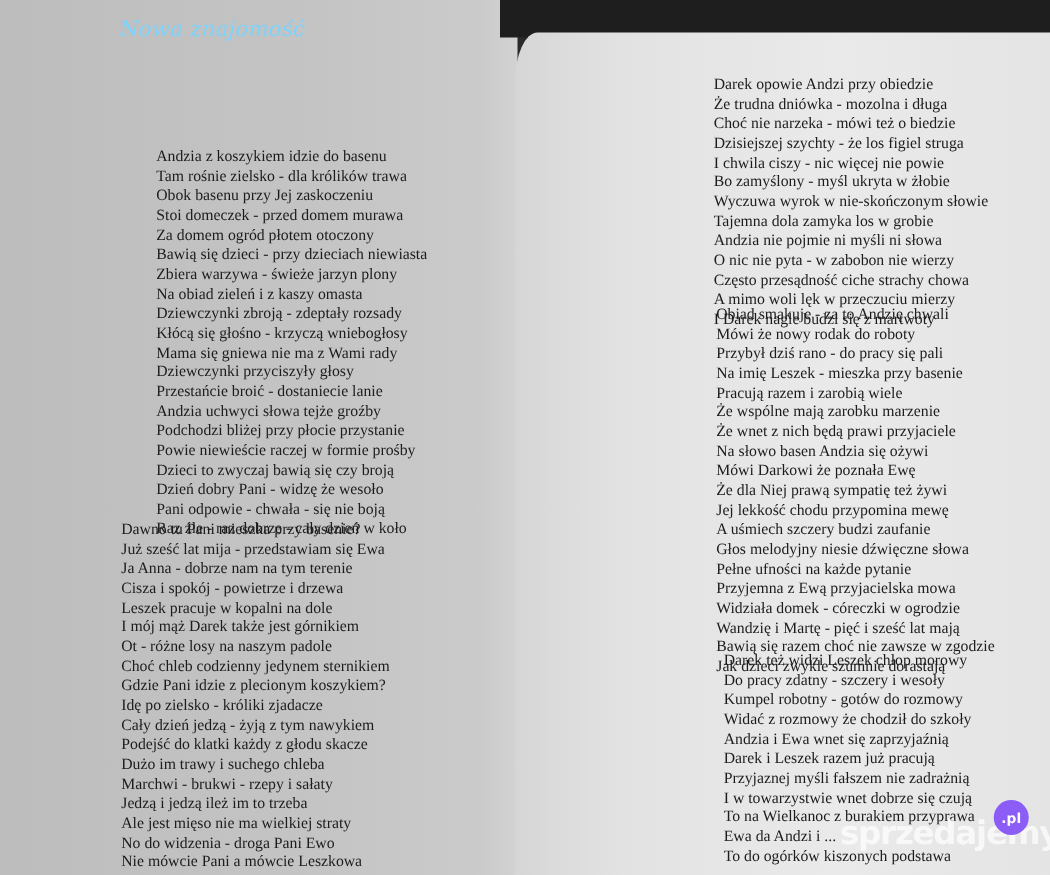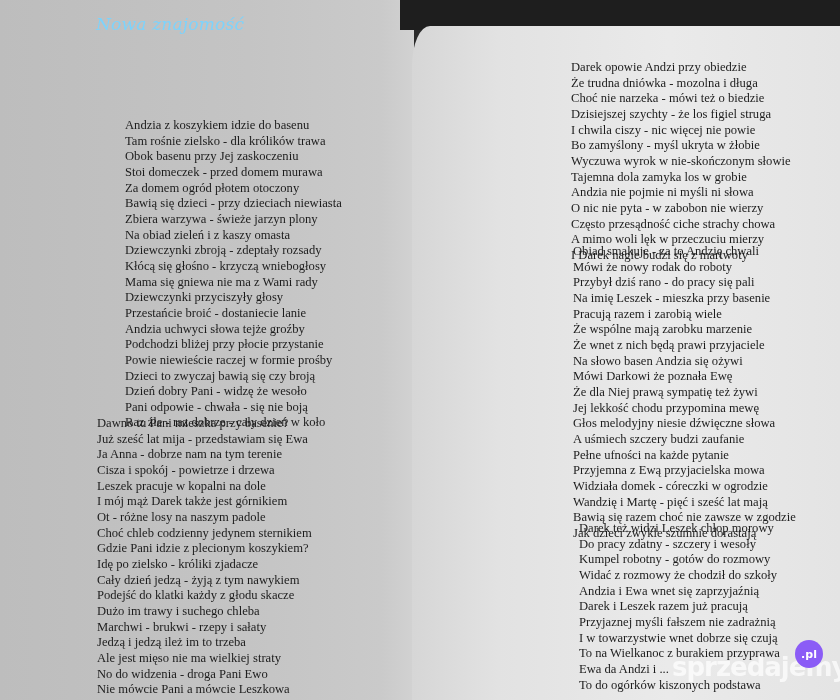--- a/index.html
+++ b/index.html
@@ -113,22 +113,22 @@
     <li>Mówi że nowy rodak do roboty</li>
     <li>Przybył dziś rano - do pracy się pali</li>
     <li>Na imię Leszek - mieszka przy basenie</li>
     <li>Pracują razem i zarobią wiele</li>
     <li>Że wspólne mają zarobku marzenie</li>
     <li>Że wnet z nich będą prawi przyjaciele</li>
     <li>Na słowo basen Andzia się ożywi</li>
     <li>Mówi Darkowi że poznała Ewę</li>
     <li>Że dla Niej prawą sympatię też żywi</li>
     <li>Jej lekkość chodu przypomina mewę</li>
+    <li>A uśmiech szczery budzi zaufanie</li>
     <li>Głos melodyjny niesie dźwięczne słowa</li>
-    <li>A uśmiech szczery budzi zaufanie</li>
     <li>Pełne ufności na każde pytanie</li>
     <li>Przyjemna z Ewą przyjacielska mowa</li>
     <li>Widziała domek - córeczki w ogrodzie</li>
     <li>Wandzię i Martę - pięć i sześć lat mają</li>
     <li>Bawią się razem choć nie zawsze w zgodzie</li>
     <li>Jak dzieci zwykle szumnie dorastają</li>
   </ul>
 <ul class="stanza s5">
     <li>Darek też widzi Leszek chłop morowy</li>
     <li>Do pracy zdatny - szczery i wesoły</li>

